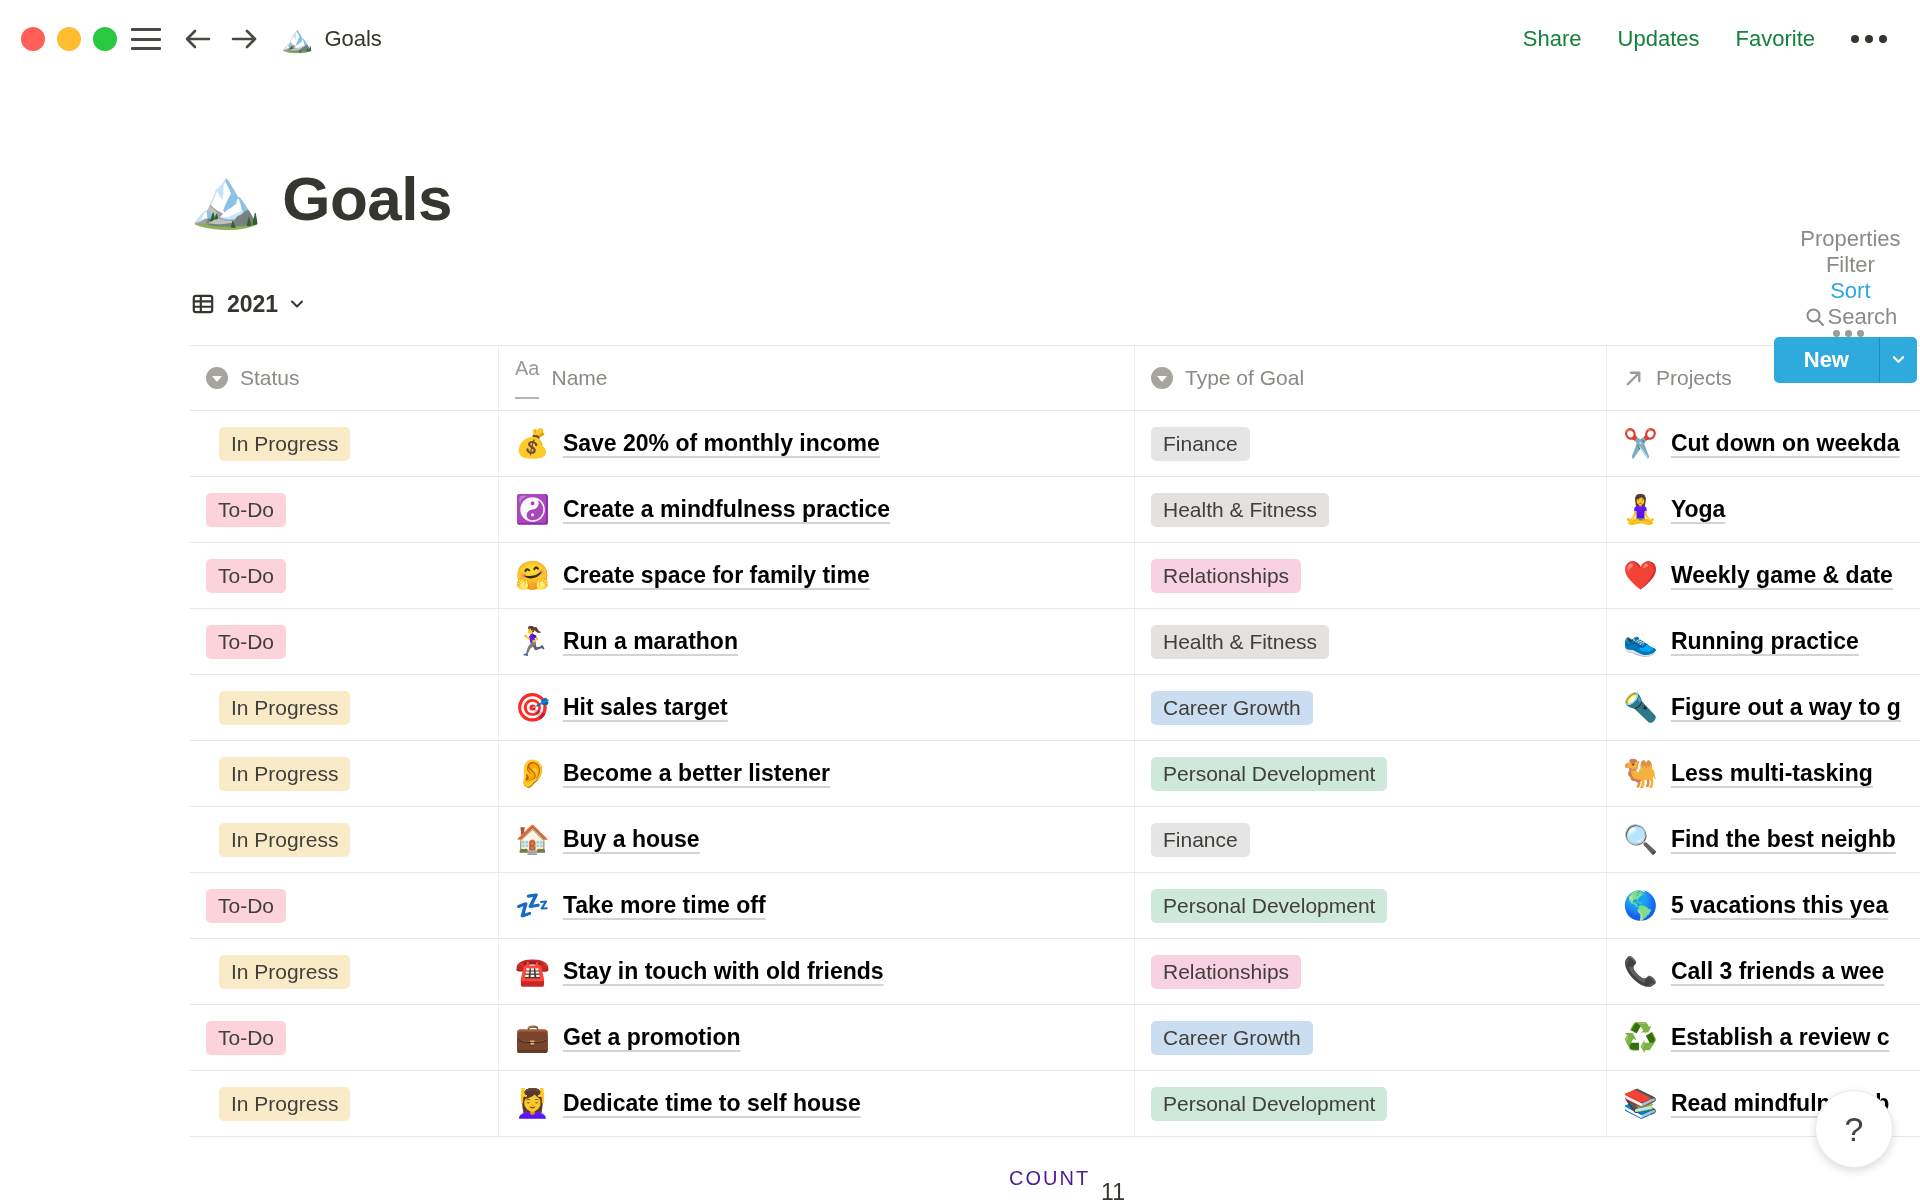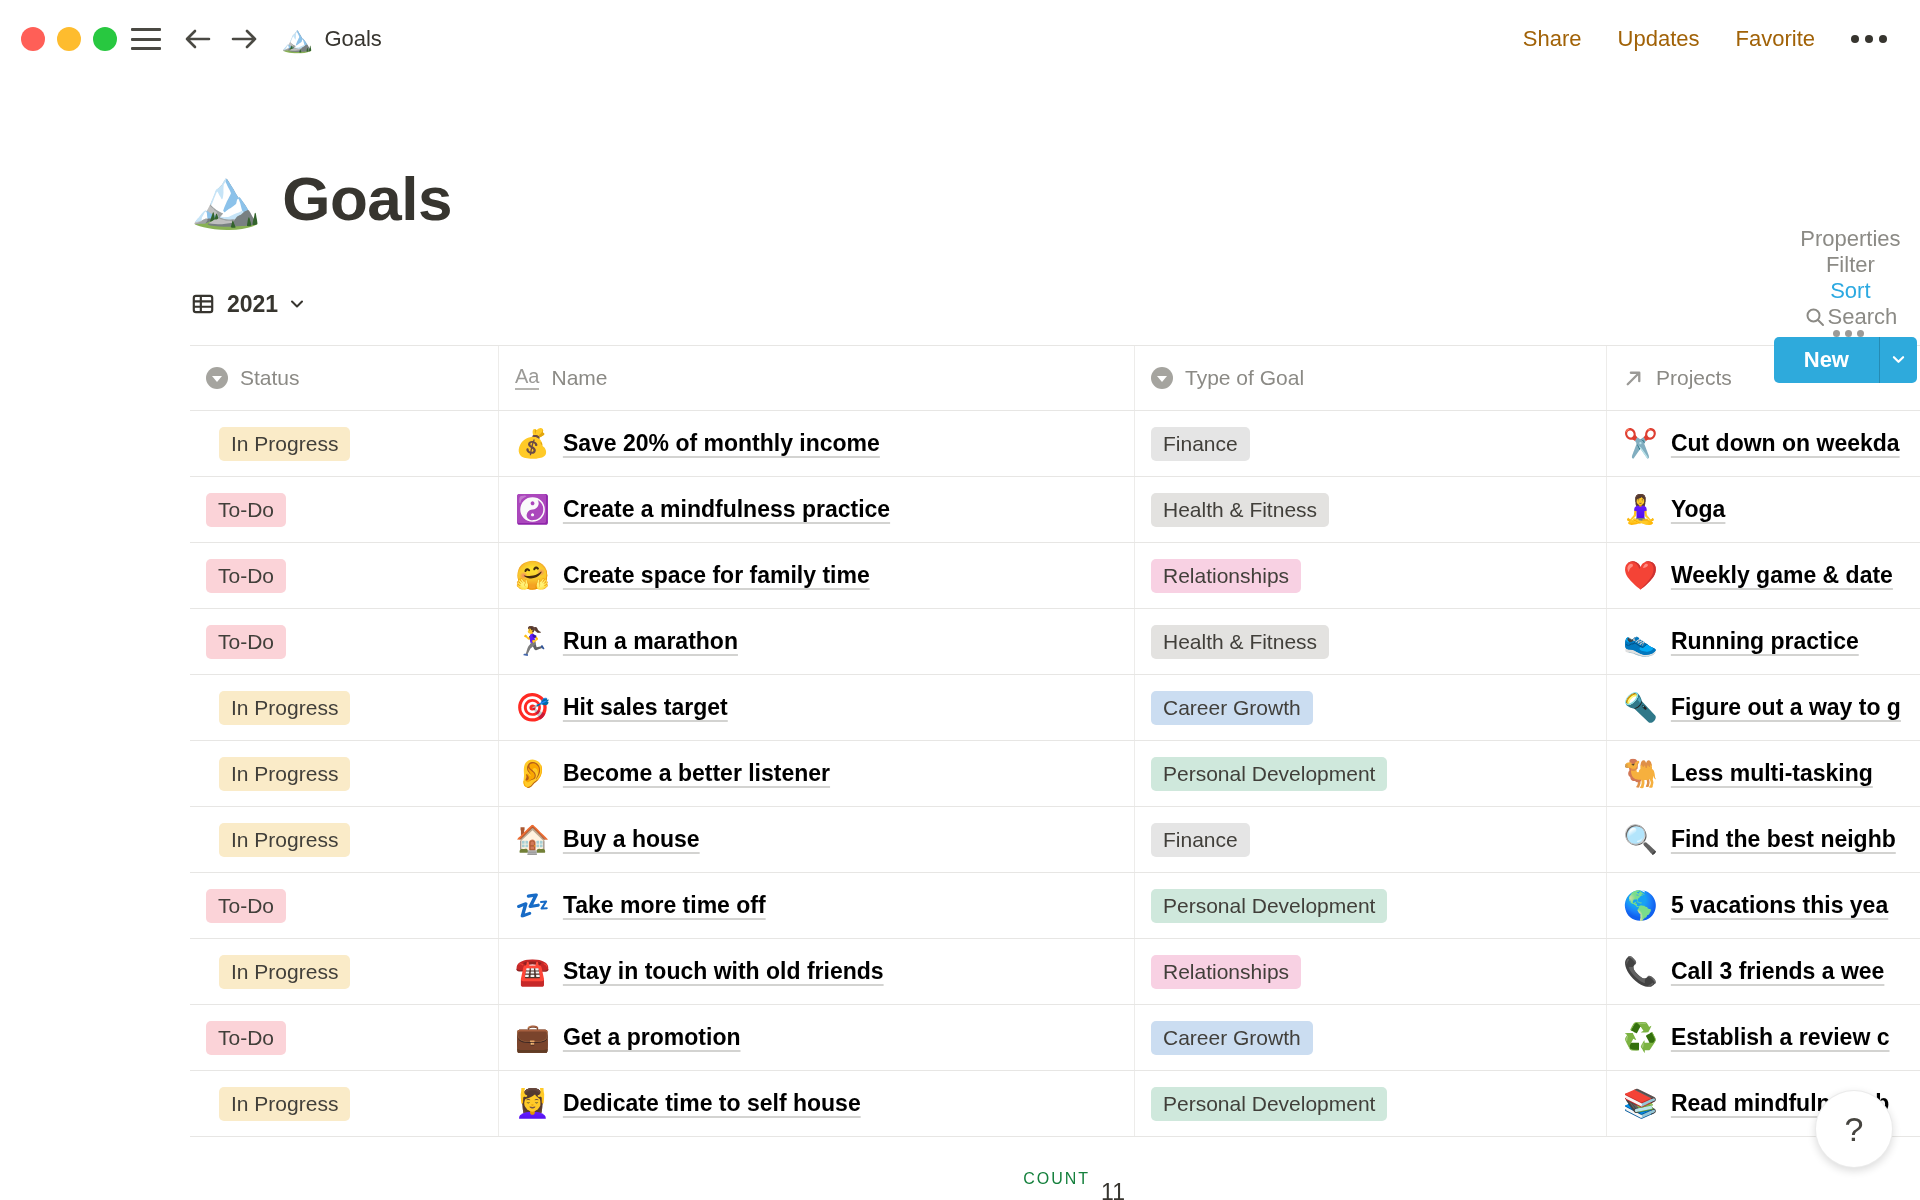--- a/index.html
+++ b/index.html
@@ -13,21 +13,21 @@
   .traffic { display:flex; align-items:center; gap:12px; margin-right:14px; }
   .dot { width:24px; height:24px; border-radius:50%; }
   .dot.red { background:#FF5F57; } .dot.yellow { background:#FEBC2E; } .dot.green { background:#28C840; }
   .hamburger { width:30px; height:22px; display:flex; flex-direction:column; justify-content:space-between; margin-right:22px; cursor:pointer; }
   .hamburger span { display:block; height:3px; background:#4A4943; border-radius:1px; }
   .navarrow { margin-right:16px; cursor:pointer; display:flex; align-items:center; }
   .doc-crumb { display:flex; align-items:center; gap:11px; margin-left:6px; cursor:pointer; }
   .doc-crumb .emoji { font-size:26px; line-height:1; }
   .doc-crumb .label { font-size:22px; font-weight:500; }
   .tb-right { display:flex; align-items:center; gap:36px; }
-  .tb-link { font-size:22px; color:#a16207; cursor:pointer; }
+  .tb-link { font-size:22px; color:#15803d; cursor:pointer; }
   .menu-dots { display:flex; gap:6px; align-items:center; cursor:pointer; }
   .menu-dots i { width:8px; height:8px; border-radius:50%; background:#37352F; }
 
   
   .content { margin-left:190px; }
   .page-title { display:flex; align-items:center; gap:20px; margin-top:77px; height:86px; }
   .page-title .emoji { font-size:58px; line-height:1; }
   .page-title h1 { font-size:62px; font-weight:700; letter-spacing:-0.5px; }
 
   
@@ -49,40 +49,40 @@
   
   .goal-table { margin-top:18px; width:1730px; }
   .t-grid { display:grid; grid-template-columns:309px 636px 472px 420px; }
   .t-head { border-top:1px solid #E7E6E4; border-bottom:1px solid #E7E6E4; height:66px; }
   .h-cell { display:flex; align-items:center; gap:12px; padding:0 16px; color:#8B8A85; font-size:21px; }
   .h-cell, .b-cell { border-right:1px solid #EDECEA; }
   .h-cell:last-child, .b-cell:last-child { border-right:none; }
   .sel-icon { width:22px; height:22px; border-radius:50%; background:#A5A49F; position:relative; flex:0 0 auto; }
   .sel-icon::after { content:""; position:absolute; left:6px; top:9px; border-left:5px solid transparent;
                      border-right:5px solid transparent; border-top:6px solid #fff; }
-  .aa-icon { font-size:20px; color:#9B9A97; border-bottom:2px solid #B5B4B0; line-height:1.05; padding-bottom:1px; }
+  .aa-icon { font-size:20px; color:#9B9A97; border-bottom:2px solid #B5B4B0; line-height:1.05; padding-bottom:18px; }
   .rel-icon { flex:0 0 auto; }
 
   .t-row { height:66px; border-bottom:1px solid #E7E6E4; }
   .b-cell { display:flex; align-items:center; padding:0 16px; overflow:hidden; white-space:nowrap; }
   .tag { font-size:21px; padding:5px 12px; border-radius:5px; color:#413F3A; white-space:nowrap; }
   .tag-yellow { background:#FAEBC8;margin-left:13px; }
   .tag-pink   { background:#FBD3D8; }
   .tag-orange { background:#e5e5e5; }
   .tag-gray   { background:#E3E2E0; }
   .tag-rose   { background:#F8D1E3; }
   .tag-blue   { background:#CBDDF1; }
   .tag-green  { background:#CFE8DC; }
   .cell-emoji { font-size:28px; margin-right:13px; line-height:1; flex:0 0 auto; }
   .cell-link { font-size:23px; font-weight:600; color:#000000; cursor:pointer;
                text-decoration:underline; text-decoration-color:rgba(55,53,47,0.22); text-decoration-thickness:2px; text-underline-offset:5px; }
 
   .t-footer { margin-top:14px; }
   .f-cell { display:flex; align-items:center; justify-content:flex-end; padding-right:10px; gap:11px; cursor:pointer; }
-  .count-label { font-size:16px; letter-spacing:2px; color:#15803d; text-transform:uppercase;text-align:center; }
+  .count-label { font-size:20px; letter-spacing:2px; color:#4c1d95; text-transform:uppercase;text-align:center; }
   .count-value { font-size:23px; color:#37352F;margin-top:28px; }
 
   
   .help-fab { position:absolute; right:27px; bottom:32px; width:78px; height:78px; border-radius:50%;
               background:#fff; border:1px solid rgba(0,0,0,0.08); box-shadow:0 3px 8px rgba(0,0,0,0.14);
               display:flex; align-items:center; justify-content:center; font-size:34px; color:#46443F; cursor:pointer; }
 
   svg { display:block; }
 </style>
 </head>

